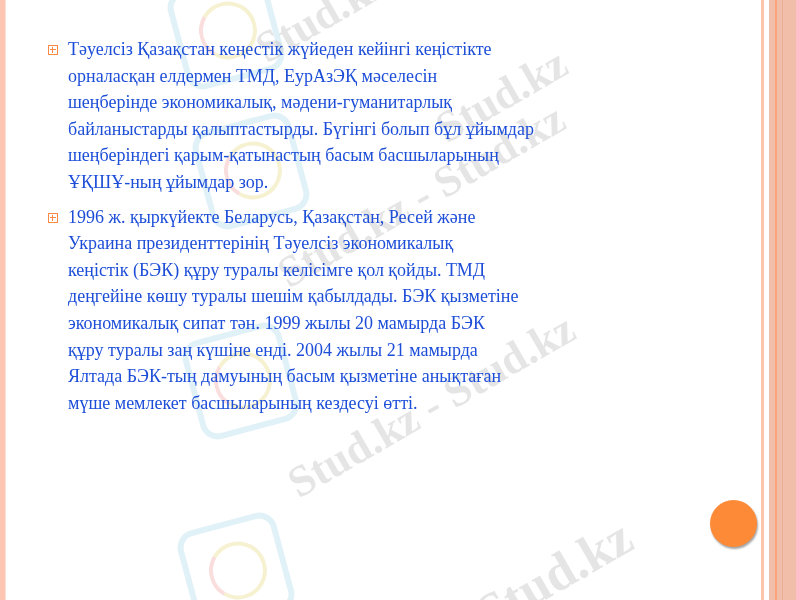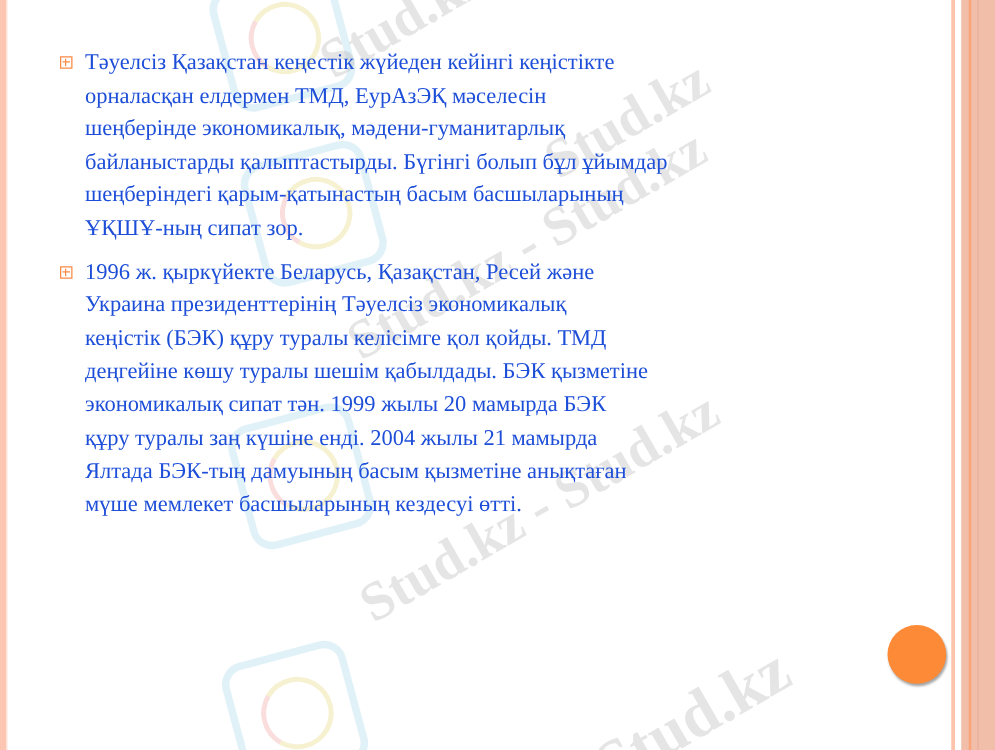--- a/index.html
+++ b/index.html
@@ -39,21 +39,21 @@
 <div class="watermark" style="left:470px; top:545px; font-size:52px;">Stud.kz</div>
 
 <div class="content">
   <div class="bullet-item">
     <span class="bullet-icon"></span>
     <span class="line">Тәуелсіз Қазақстан кеңестік жүйеден кейінгі кеңістікте</span>
     <span class="line">орналасқан елдермен ТМД, ЕурАзЭҚ мәселесін</span>
     <span class="line">шеңберінде экономикалық, мәдени-гуманитарлық</span>
     <span class="line">байланыстарды қалыптастырды. Бүгінгі болып бұл ұйымдар</span>
     <span class="line">шеңберіндегі қарым-қатынастың басым басшыларының</span>
-    <span class="line">ҰҚШҰ-ның сипат зор.</span>
+    <span class="line">ҰҚШҰ-ның ұйымдар зор.</span>
   </div>
   <div class="bullet-item">
     <span class="bullet-icon"></span>
     <span class="line">1996 ж. қыркүйекте Беларусь, Қазақстан, Ресей және</span>
     <span class="line">Украина президенттерінің Тәуелсіз экономикалық</span>
     <span class="line">кеңістік (БЭК) құру туралы келісімге қол қойды. ТМД</span>
     <span class="line">деңгейіне көшу туралы шешім қабылдады. БЭК қызметіне</span>
     <span class="line">экономикалық сипат тән. 1999 жылы 20 мамырда БЭК</span>
     <span class="line">құру туралы заң күшіне енді. 2004 жылы 21 мамырда</span>
     <span class="line">Ялтада БЭК-тың дамуының басым қызметіне анықтаған</span>

